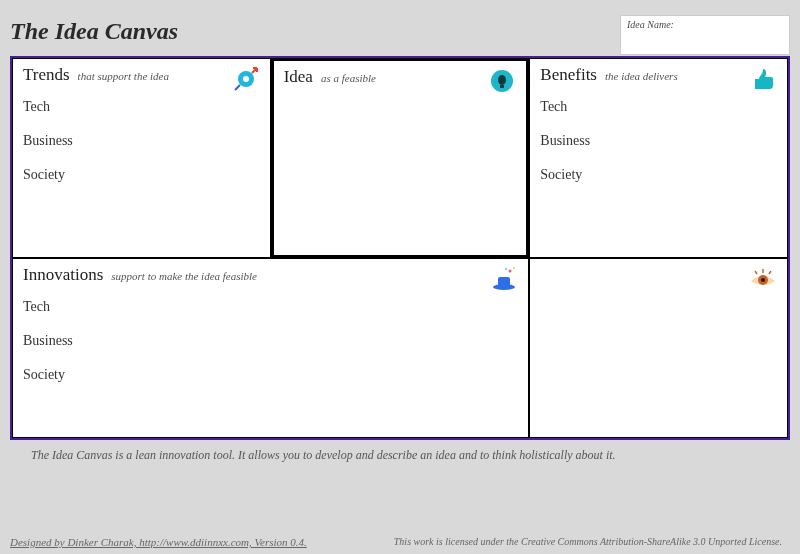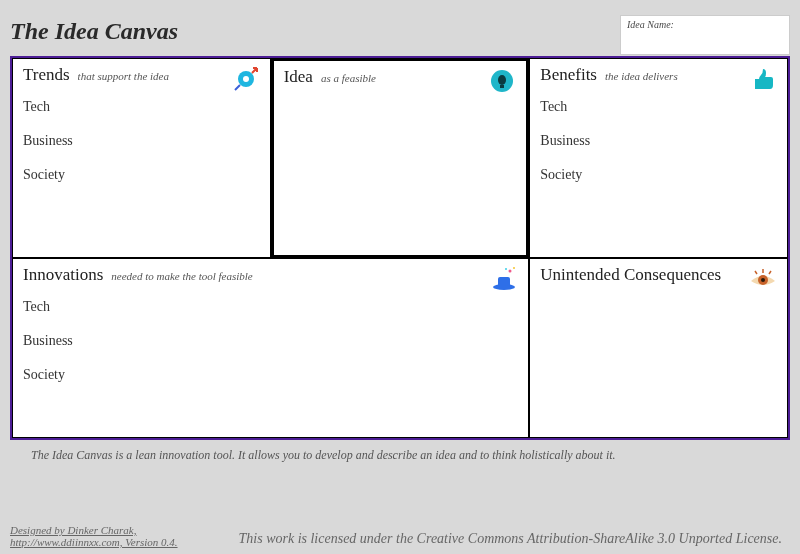--- a/index.html
+++ b/index.html
@@ -100,21 +100,21 @@
     left: 0;
     right: 0;
     display: flex;
     align-items: flex-end;
     padding: 0 10px;
     font-size: 9px;
     font-style: italic;
     color: #666;
   }
   .credit { flex: 1; font-size: 11px; text-decoration: underline; }
-  .license-text { text-align: right; font-size: 14px; line-height: 1.3; margin-right: 8px; margin-top: 16px; }
+  .license-text { text-align: right; font-size: 10px; line-height: 1.3; margin-right: 8px; margin-top: 16px; }
   .cc-badge {
     background: #000;
     color: #fff;
     border-radius: 4px;
     padding: 3px 4px;
     display: flex;
     flex-direction: column;
     align-items: center;
     font-style: normal;
     font-family: Arial, sans-serif;
@@ -191,37 +191,36 @@
         <path d="M6 14 h4 v10 h-4 z M10 14 q0-2 2-4 q2-2 2-6 q3 0 3 4 q0 3-1 4 h6 q2 0 2 2 v6 q0 4-3 4 h-11 z" fill="#16b7c4"></path>
       </svg>
     </span>
     <div class="cat">Tech</div>
     <div class="cat">Business</div>
     <div class="cat">Society</div>
   </div>
 
   <div class="cell innov">
     <span class="cell-title">Innovations</span>
-    <span class="cell-sub">needed to make the tool feasible</span>
+    <span class="cell-sub">support to make the idea feasible</span>
     <span class="icon">
       <svg viewBox="0 0 28 28">
         <ellipse cx="14" cy="22" rx="11" ry="3" fill="#2e6fe8"></ellipse>
         <rect x="8" y="12" width="12" height="10" rx="2" fill="#2e6fe8"></rect>
         <circle cx="20" cy="6" r="1.5" fill="#f05a8a"></circle>
         <circle cx="24" cy="3" r="1" fill="#f4c430"></circle>
         <circle cx="16" cy="4" r="1" fill="#3acfe8"></circle>
       </svg>
     </span>
     <div class="cat">Tech</div>
     <div class="cat">Business</div>
     <div class="cat">Society</div>
   </div>
 
   <div class="cell">
-    <span class="cell-title">Unintended Consequences</span>
     <span class="icon">
       <svg viewBox="0 0 28 28">
         <path d="M2 16 Q14 6 26 16 Q14 24 2 16" fill="#f4d9b0"></path>
         <circle cx="14" cy="15" r="5" fill="#c8622a"></circle>
         <circle cx="14" cy="15" r="2" fill="#2a1a0a"></circle>
         <path d="M6 6 L8 9 M14 4 L14 8 M22 6 L20 9" stroke="#c8622a" stroke-width="1.5"></path>
       </svg>
     </span>
   </div>
 

